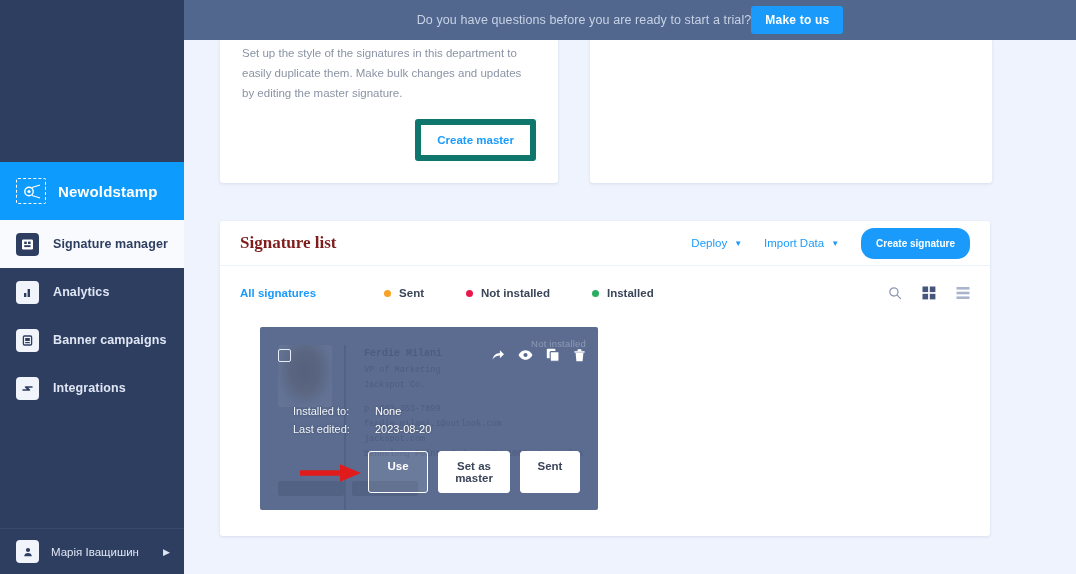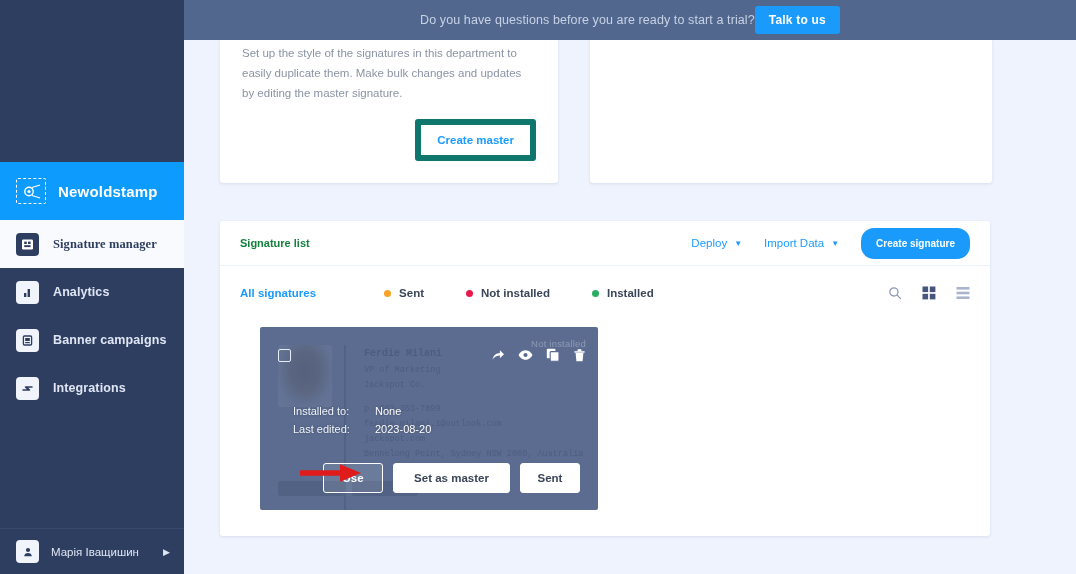--- a/index.html
+++ b/index.html
@@ -40,21 +40,21 @@
     color: #fff; font-size: 13px; position: relative;
   }
   .brand-name { color: #ffffff; font-size: 15px; font-weight: bold; letter-spacing: .2px; }
 
   .nav { margin-top: 0; }
   .nav-item {
     display: flex; align-items: center; gap: 14px;
     height: 48px; padding-left: 16px; cursor: pointer;
   }
   .nav-item.active { background: #f8fafe; }
-  .nav-item.active .nav-label { color: #2e3e61; font-family: Liberation Serif, serif; }
+  .nav-item.active .nav-label { color: #2e3e61; }
   .nav-ico {
     width: 23px; height: 23px; border-radius: 4px; flex: none;
     display: flex; align-items: center; justify-content: center;
   }
   .nav-item.active .nav-ico { background: #2e3e61; }
   .nav-item:not(.active) .nav-ico { background: #f1f4fa; }
   .nav-ico svg { display: block; }
   .nav-label { color: #dfe5f2; font-size: 12.5px; font-weight: bold; letter-spacing: .1px; }
 
   .user-row {
@@ -96,21 +96,21 @@
   
   .panel {
     margin: 38px 36px 0 36px; width: 770px; background: #fff;
     border-radius: 3px; box-shadow: 0 1px 3px rgba(70,90,140,.14);
     height: 315px; position: relative;
   }
   .panel-head {
     height: 45px; display: flex; align-items: center; padding: 0 20px;
     border-bottom: 1px solid #edf1f8; gap: 0;
   }
-  .panel-title { font-size: 11px; color: #15803d; font-weight: bold; flex: 1; }
+  .panel-title { font-size: 17px; color: #7f1d1d; font-weight: bold; flex: 1; font-family: Liberation Serif, serif; }
   .head-link {
     font-size: 11.5px; color: #1a9bfc; margin-right: 22px; cursor: pointer;
     display: flex; align-items: center; gap: 7px;
   }
   .caret-dn { font-size: 8px; color: #1a9bfc; }
   .create-sig {
     background: #1a9bfc; color: #fff; border: none; border-radius: 13px;
     font-size: 10px; font-weight: bold; padding: 10px 15px; cursor: pointer;
     font-family: inherit;
   }
@@ -177,34 +177,34 @@
     font-family: inherit; font-size: 11.5px; font-weight: bold;
     border-radius: 3px; padding: 8px 0; cursor: pointer; text-align: center;
   }
   .sbtn.focused {
     background: rgba(255,255,255,.10); color: #ffffff;
     border: 1.5px solid #ffffff; width: 60px;
   }
   .sbtn.plain {
     background: #ffffff; color: #3b4559; border: 1px solid #ffffff;
   }
-  .sbtn.w-master { width: 117px; }
+  .sbtn.w-master { width: 72px; }
   .sbtn.w-edit { width: 60px; }
 
   .red-arrow { position: absolute; left: 40px; bottom: 22px; }
 </style>
 </head>
 <body>
 
 <div id="app">
 
   <div class="topbar">
     <div class="topbar-inner">
       <span class="topbar-text">Do you have questions before you are ready to start a trial?</span>
-      <button class="talk-btn">Talk to us</button>
+      <button class="talk-btn">Make to us</button>
     </div>
   </div>
 
   <div class="sidebar">
     <div class="brand">
       <span class="brand-ico">
         <svg width="20" height="15" viewBox="0 0 20 15">
             <circle cx="8" cy="7.5" r="4.2" fill="none" stroke="#fff" stroke-width="1.4"></circle>
             <circle cx="8" cy="7.5" r="1.6" fill="#fff"></circle>
             <path d="M11 3.5 L19 1 M11 11.5 L19 14" stroke="#fff" stroke-width="1.3" fill="none"></path>

